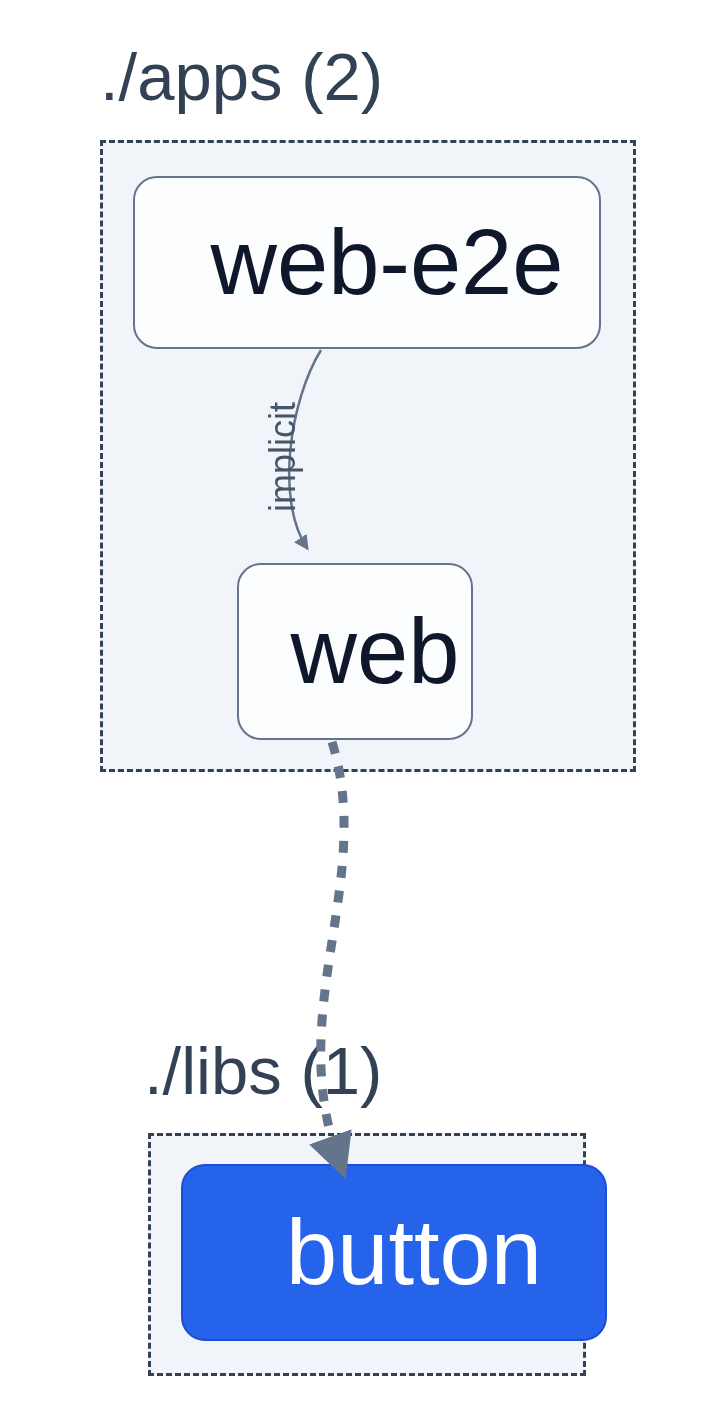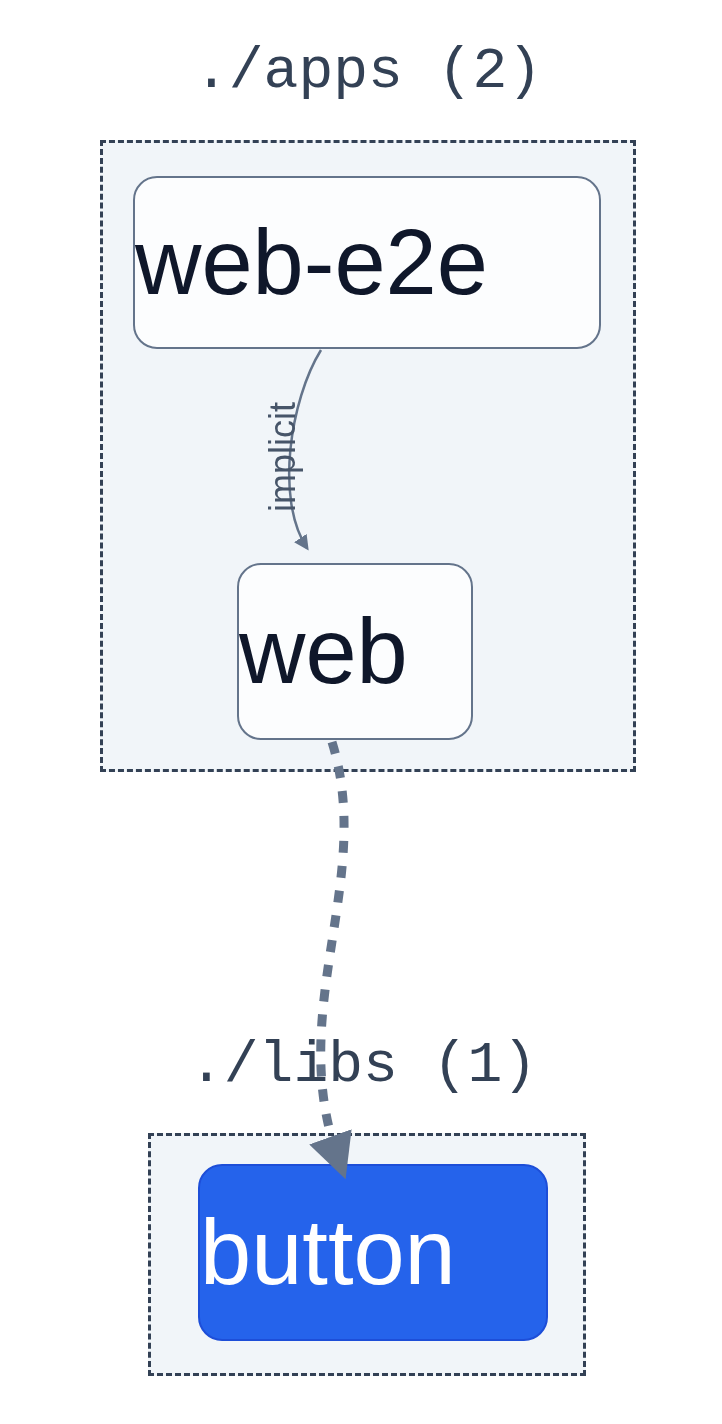--- a/index.html
+++ b/index.html
@@ -27,50 +27,48 @@
   .cluster{
     position:absolute;
     background:var(--cluster-fill);
     border:3px dashed var(--cluster-border);
     box-sizing:border-box;
   }
   .cluster-apps{left:100px;top:140px;width:536px;height:632px;}
   .cluster-libs{left:148px;top:1133px;width:438px;height:243px;}
   .cluster-title{
     position:absolute;
-    text-align:center;
-    font-size:58px;
+    font-size:67px;
     line-height:1.05;
     color:var(--cluster-title);
     white-space:nowrap;
-    font-family:Liberation Mono, monospace;
   }
   .title-apps{left:100px;width:536px;top:42px;}
   .title-libs{left:144px;width:438px;top:1036px;}
   .node{
     position:absolute;
-    display:flex;align-items:center;justify-content:flex-start;
+    display:flex;align-items:center;justify-content:center;
     background:var(--node-fill);
     border:2px solid var(--node-border);
     border-radius:24px;
     box-sizing:border-box;
     cursor:pointer;
+    padding-left:40px;
   }
   .node-label{
     font-size:92px;
     color:var(--node-text);
     white-space:nowrap;
   }
   .node-web-e2e{left:133px;top:176px;width:468px;height:173px;}
   .node-web{left:237px;top:563px;width:236px;height:177px;}
   .node-button{
-    left:181px;top:1164px;width:350px;height:177px;
+    left:181px;top:1164px;width:426px;height:177px;
     background:var(--highlight-fill);
     border-color:var(--highlight-border);
-    margin-left:17px;
   }
   .node-button .node-label{color:var(--highlight-text);}
   .edges{
     position:absolute;left:0;top:0;
     pointer-events:none;
   }
   .edges path.edge{
     fill:none;
     stroke:var(--edge-stroke);
     pointer-events:stroke;

